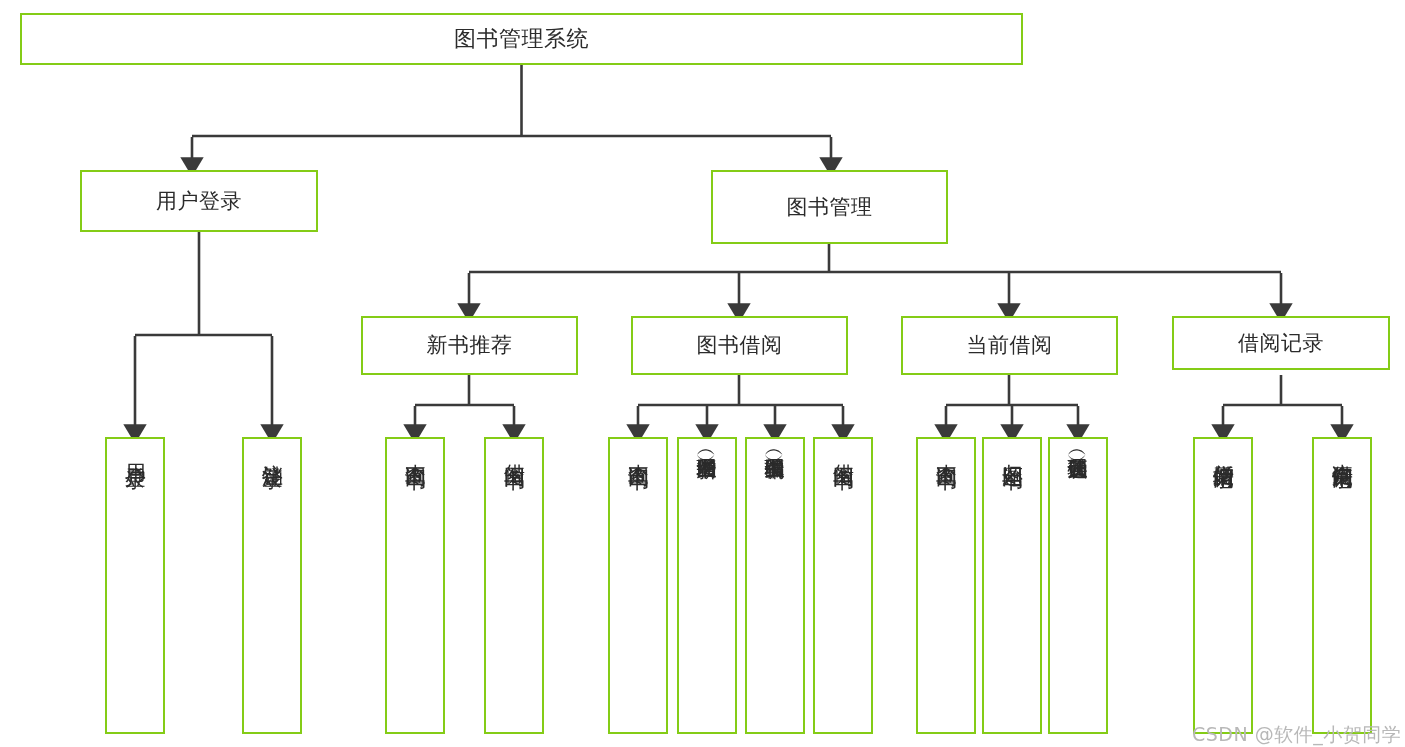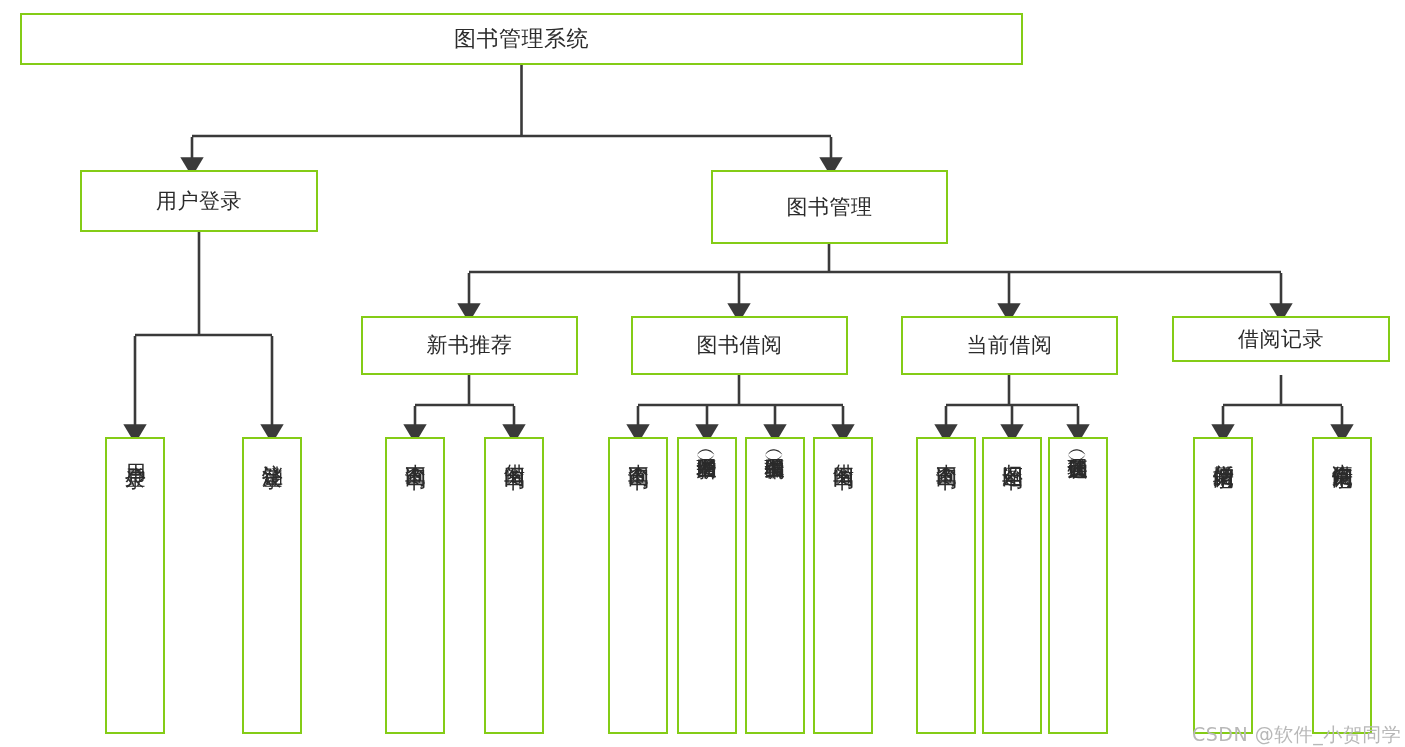--- a/index.html
+++ b/index.html
@@ -178,21 +178,21 @@
 
   <div class="node horiz" style="left:631px; top:316px; width:217px; height:59px;">
     <span class="node-label">图书借阅</span>
   </div>
   <div class="node horiz" style="left:361px; top:316px; width:217px; height:59px;">
     <span class="node-label">新书推荐</span>
   </div>
   <div class="node horiz" style="left:901px; top:316px; width:217px; height:59px;">
     <span class="node-label">当前借阅</span>
   </div>
-  <div class="node horiz" style="left:1172px; top:316px; width:218px; height:46px;">
+  <div class="node horiz" style="left:1172px; top:316px; width:218px; height:54px;">
     <span class="node-label">借阅记录</span>
   </div>
 
   <div class="node leaf" style="left:105px; top:437px; width:60px; height:297px;">
     <span class="node-label">用户登录</span>
   </div>
   <div class="node leaf" style="left:242px; top:437px; width:60px; height:297px;">
     <span class="node-label">注销登录</span>
   </div>
   <div class="node leaf" style="left:385px; top:437px; width:60px; height:297px;">

